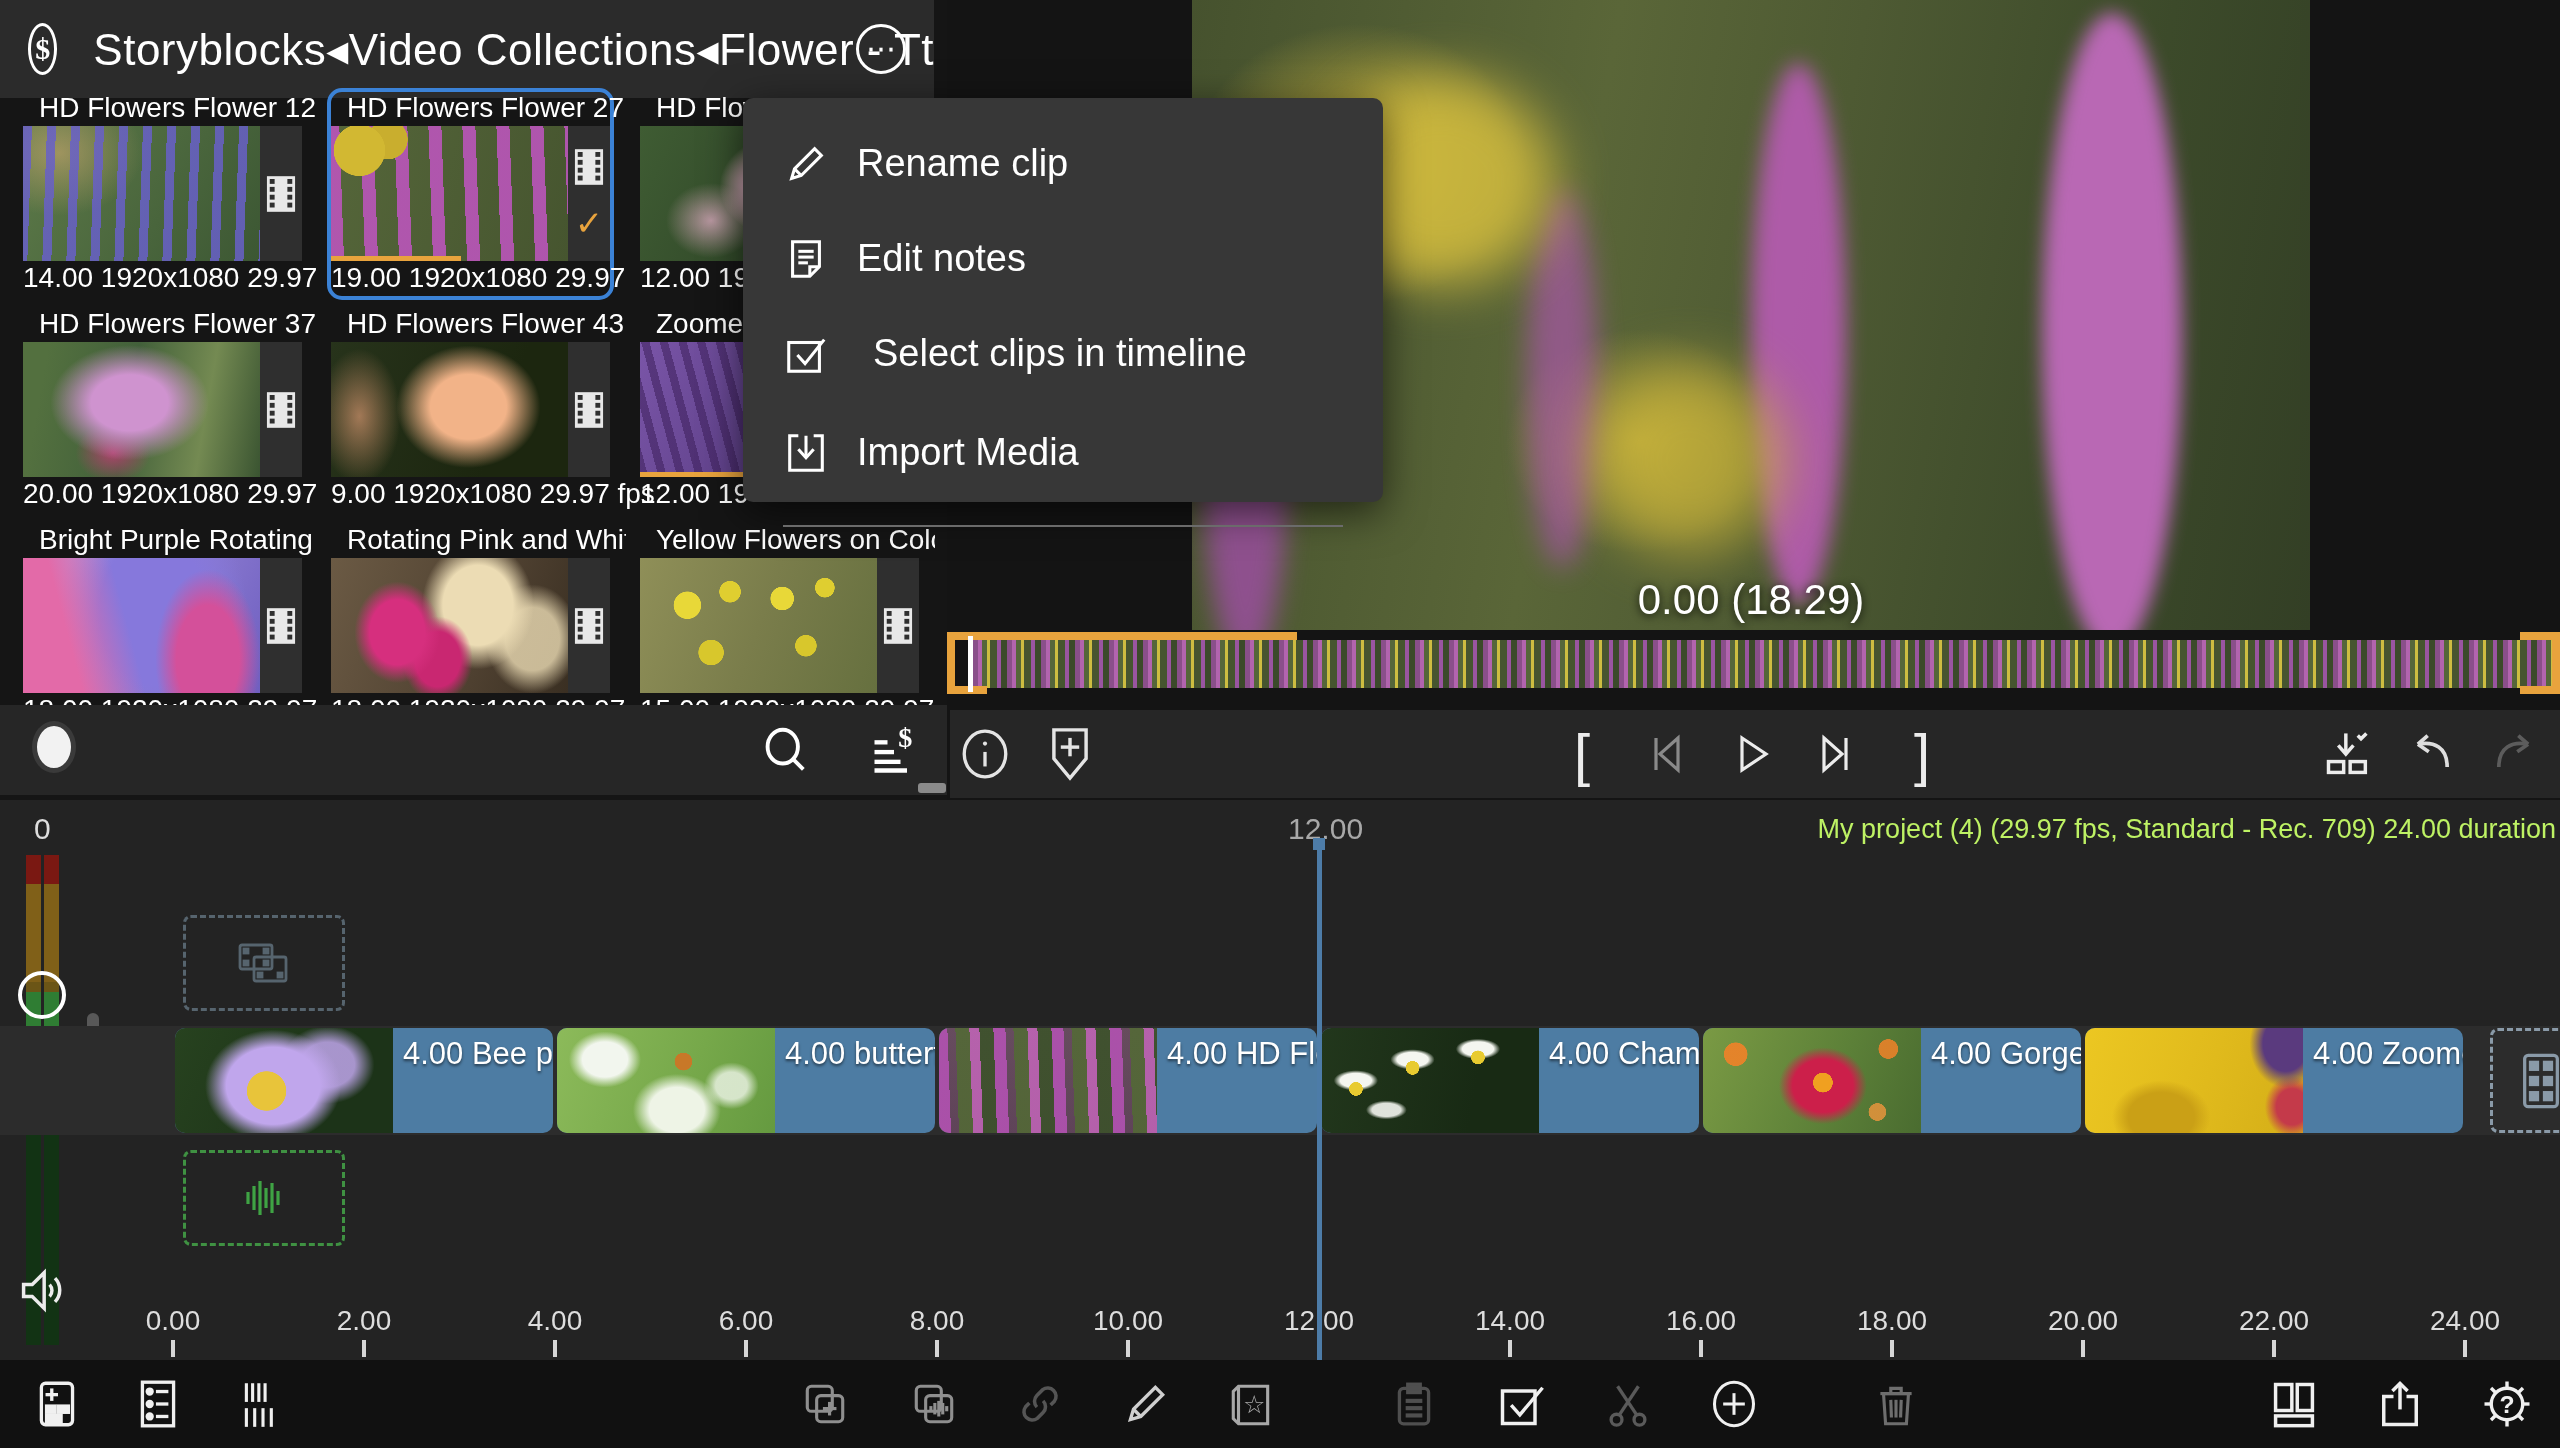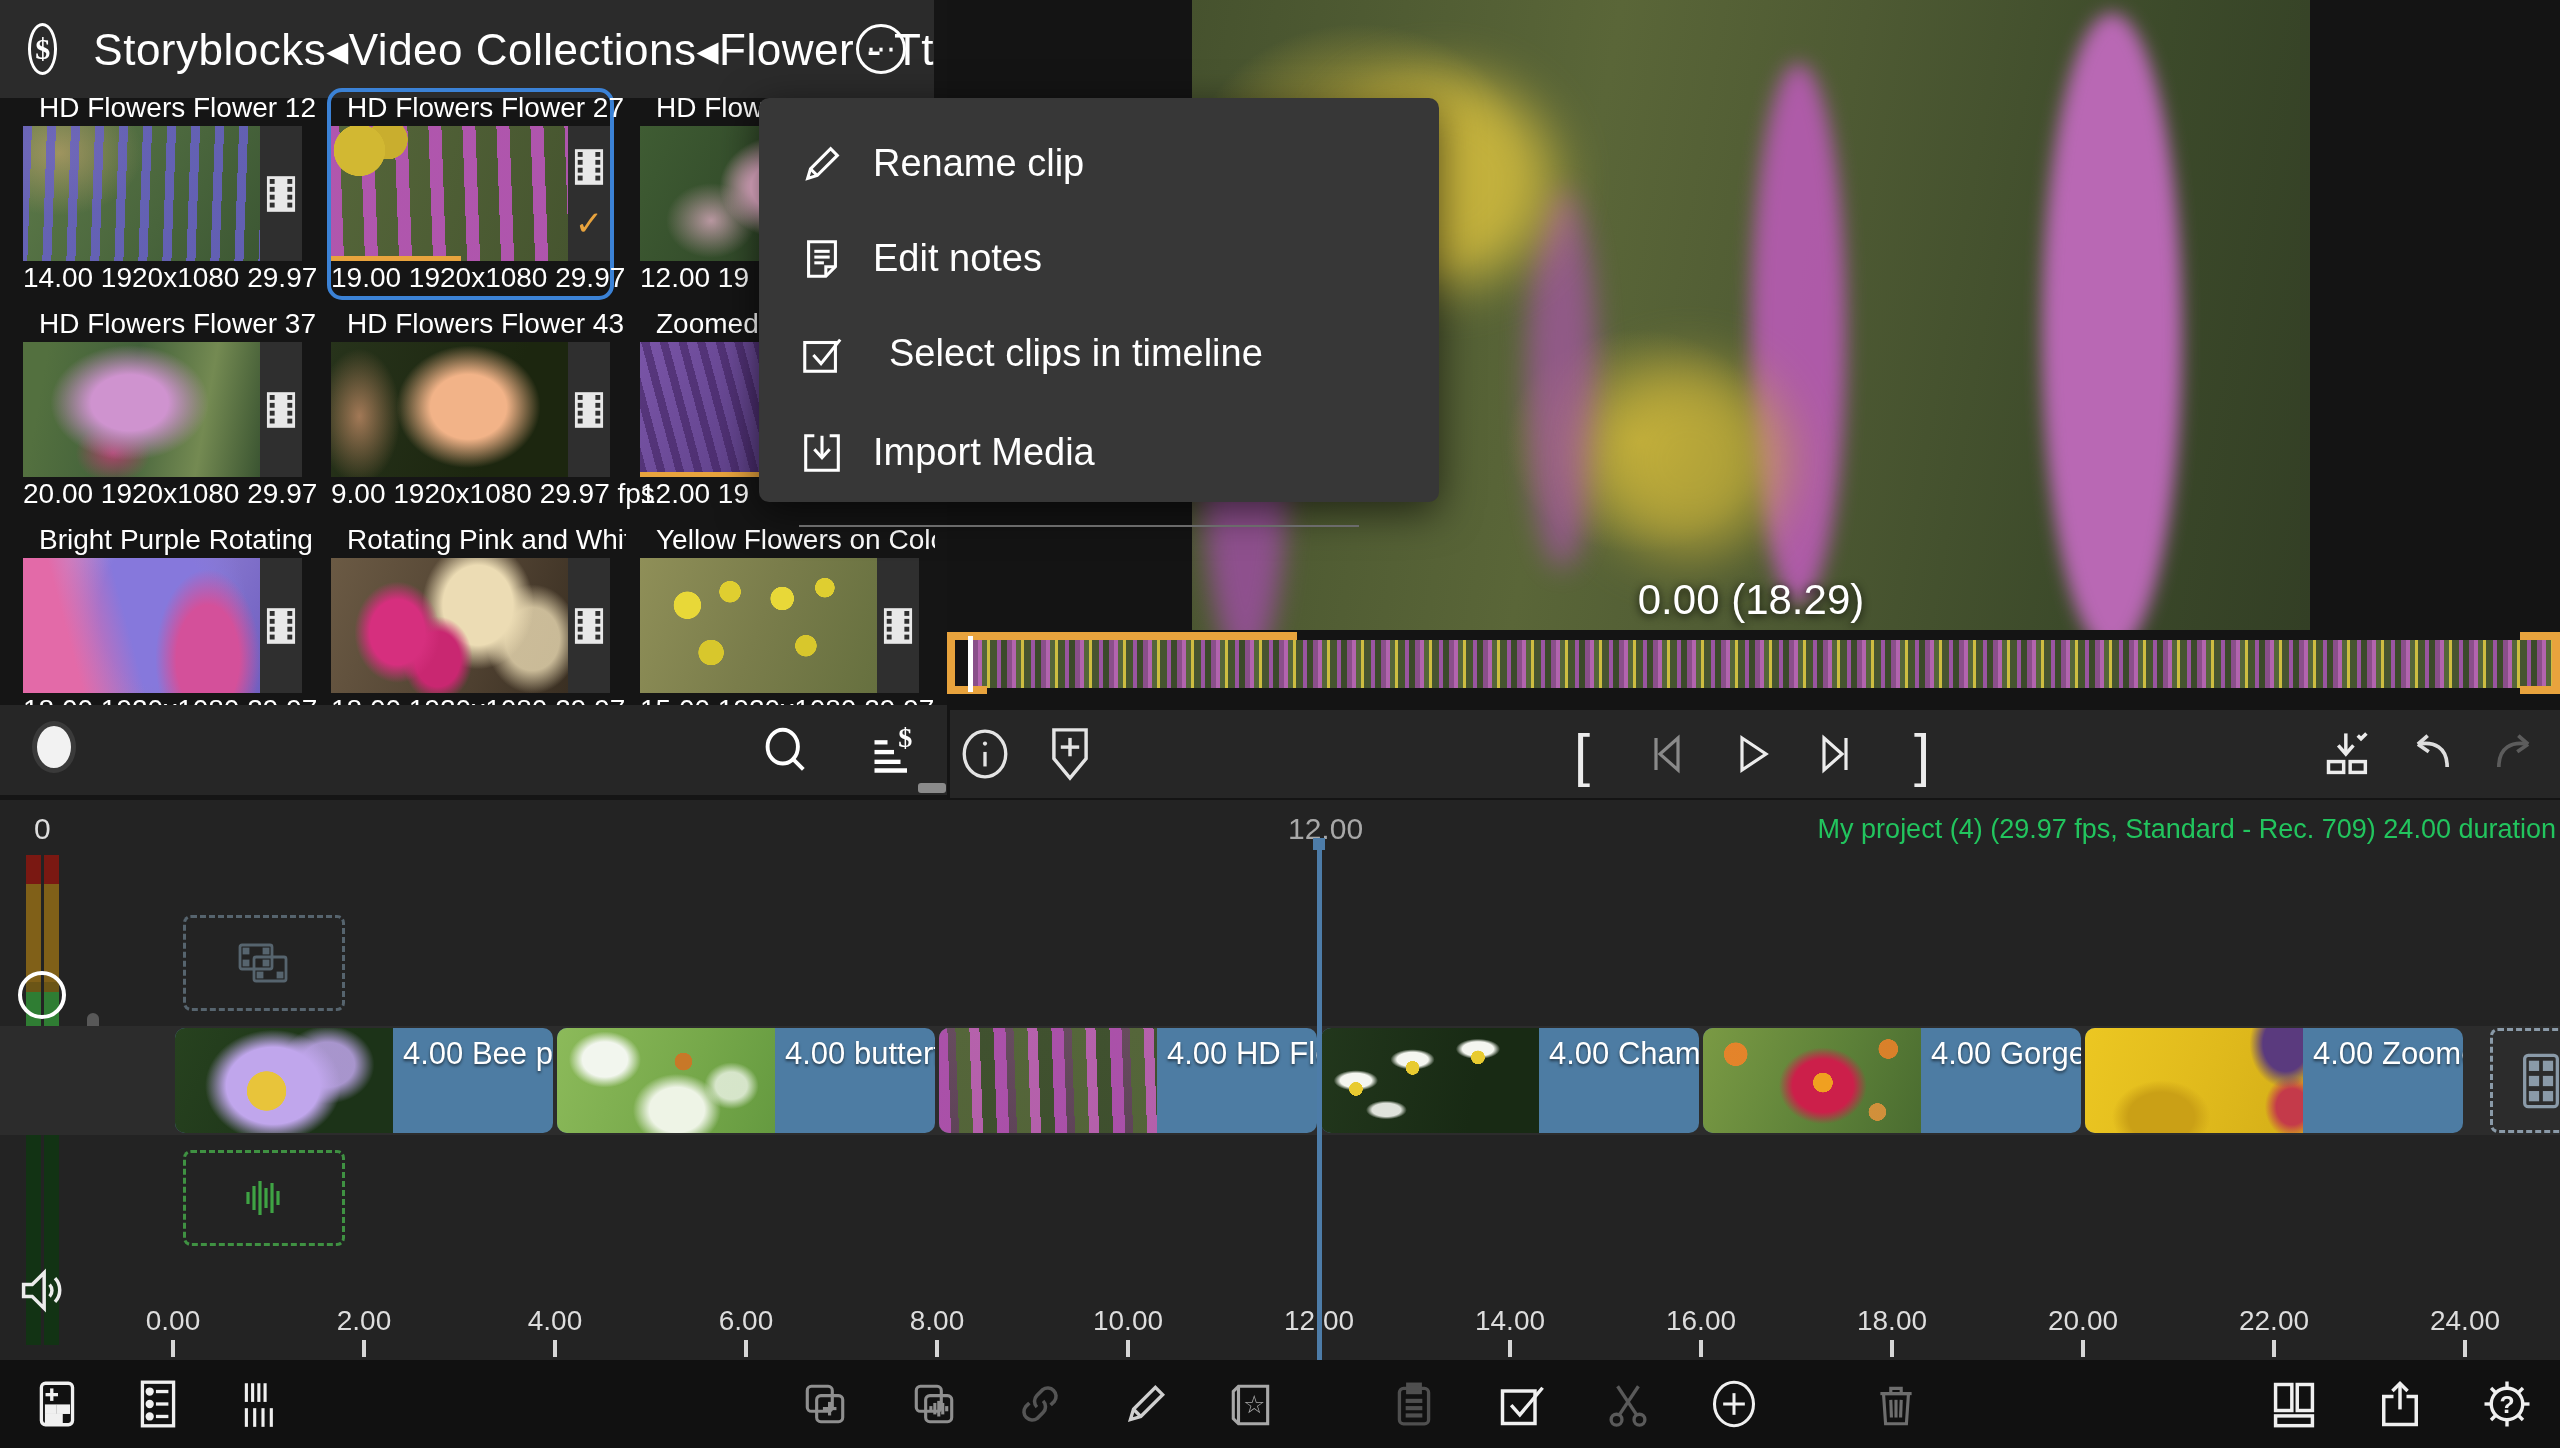--- a/index.html
+++ b/index.html
@@ -63,22 +63,22 @@
       linear-gradient(110deg,#6b5a44,#4e4030 65%,#3a2f22);}
   .t9{background:radial-gradient(circle 14px at 20% 35%,#e8d838 96%,transparent),
       radial-gradient(circle 11px at 38% 25%,#dfce30 96%,transparent),
       radial-gradient(circle 12px at 60% 30%,#e8d838 96%,transparent),
       radial-gradient(circle 10px at 78% 22%,#dfce30 96%,transparent),
       radial-gradient(circle 13px at 30% 70%,#d8c72c 96%,transparent),
       radial-gradient(circle 11px at 70% 65%,#d8c72c 96%,transparent),
       linear-gradient(110deg,#8f8f58,#7a7d4b 50%,#66703f);}
 
   
-  .ctx{position:absolute;left:759px;top:98px;width:640px;height:404px;background:#373737;border-radius:10px;
-       box-shadow:0 10px 40px rgba(0,0,0,.6);z-index:50;padding-left:40px;}
+  .ctx{position:absolute;left:743px;top:98px;width:640px;height:404px;background:#373737;border-radius:10px;
+       box-shadow:0 10px 40px rgba(0,0,0,.6);z-index:50;}
   .ctx-item{position:absolute;left:0;width:640px;height:95px;display:flex;align-items:center;color:#fff;}
   .ctx-item .cicon{width:46px;height:46px;margin-left:40px;color:#fff;}
   .ctx-item .clabel{margin-left:28px;font-size:38px;font-weight:400;}
   .ctx-div{position:absolute;left:40px;top:427px;width:560px;height:2px;background:#6b6b6b;}
 
   
   .preview{position:absolute;left:1192px;top:0;width:1118px;height:630px;overflow:hidden;
       background:radial-gradient(ellipse 240px 200px at 15% 26%,rgba(212,188,62,.9),rgba(212,188,62,0) 70%),
       radial-gradient(ellipse 190px 160px at 40% 70%,rgba(212,188,62,.65),transparent 70%),
       linear-gradient(100deg,#46522e,#5a6638 35%,#4e5a33 55%,#3c4a2a 80%,#333f25);}
@@ -95,21 +95,21 @@
   .brk.r{left:1573px;border-left:none;}
   .orangetop{position:absolute;left:0;top:0;width:350px;height:8px;background:#e8a33d;}
   .scrubhead{position:absolute;left:21px;top:4px;width:5px;height:56px;background:#fff;}
 
   
   .transport{position:absolute;left:950px;top:710px;width:1610px;height:88px;background:#262626;}
 
   
   .timeline{position:absolute;left:0;top:800px;width:2560px;height:560px;background:#232323;}
   .tl-head-label{position:absolute;top:12px;font-size:30px;color:#a8a8a8;}
-  .proj-info{position:absolute;right:4px;top:14px;font-size:27px;color:#22c55e;white-space:nowrap;}
+  .proj-info{position:absolute;right:4px;top:14px;font-size:27px;color:#bef264;white-space:nowrap;}
   .meter{position:absolute;width:15px;top:55px;height:490px;
       background:linear-gradient(#7a1812 0 6%,#806018 6% 26%,#6b5516 26% 28%,#2f7d33 28% 38%,#1e5423 38% 55%,#123314 55% 100%);}
   .knob{position:absolute;left:18px;top:171px;width:48px;height:48px;border:4px solid #fff;border-radius:50%;box-sizing:border-box;}
   .vscroll{position:absolute;left:87px;top:213px;width:12px;height:118px;background:#585858;border-radius:6px;}
   .ph-tick{position:absolute;width:12px;height:12px;background:#4d7ca8;top:38px;}
   .playhead{position:absolute;width:5px;top:50px;height:510px;background:#4d7ca8;z-index:9;}
   .trackstrip{position:absolute;left:0;top:226px;width:2560px;height:109px;background:#2c2c2c;}
   .placeholder{position:absolute;box-sizing:border-box;border:3px dashed #56646e;border-radius:8px;
       display:flex;align-items:center;justify-content:center;color:#56646e;}
   .placeholder.audio{border-color:#3f9142;color:#3fa344;}

